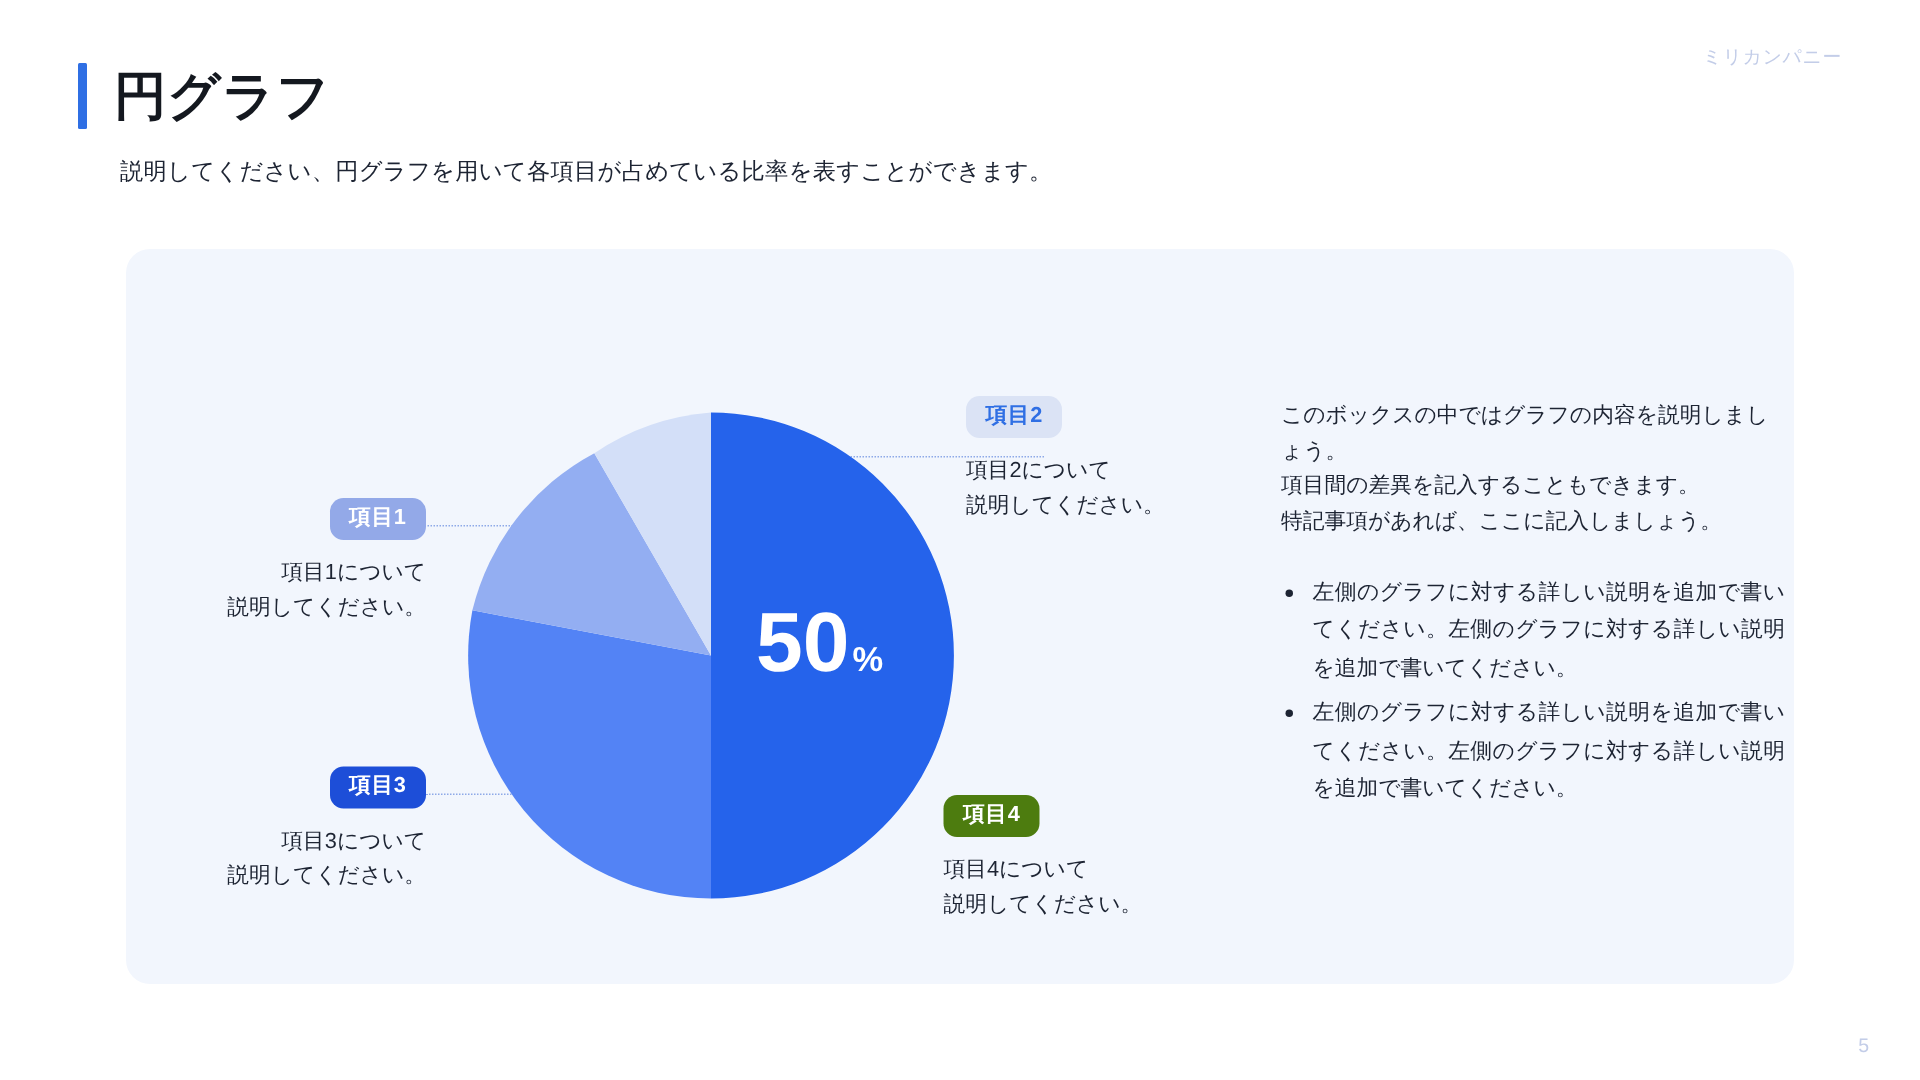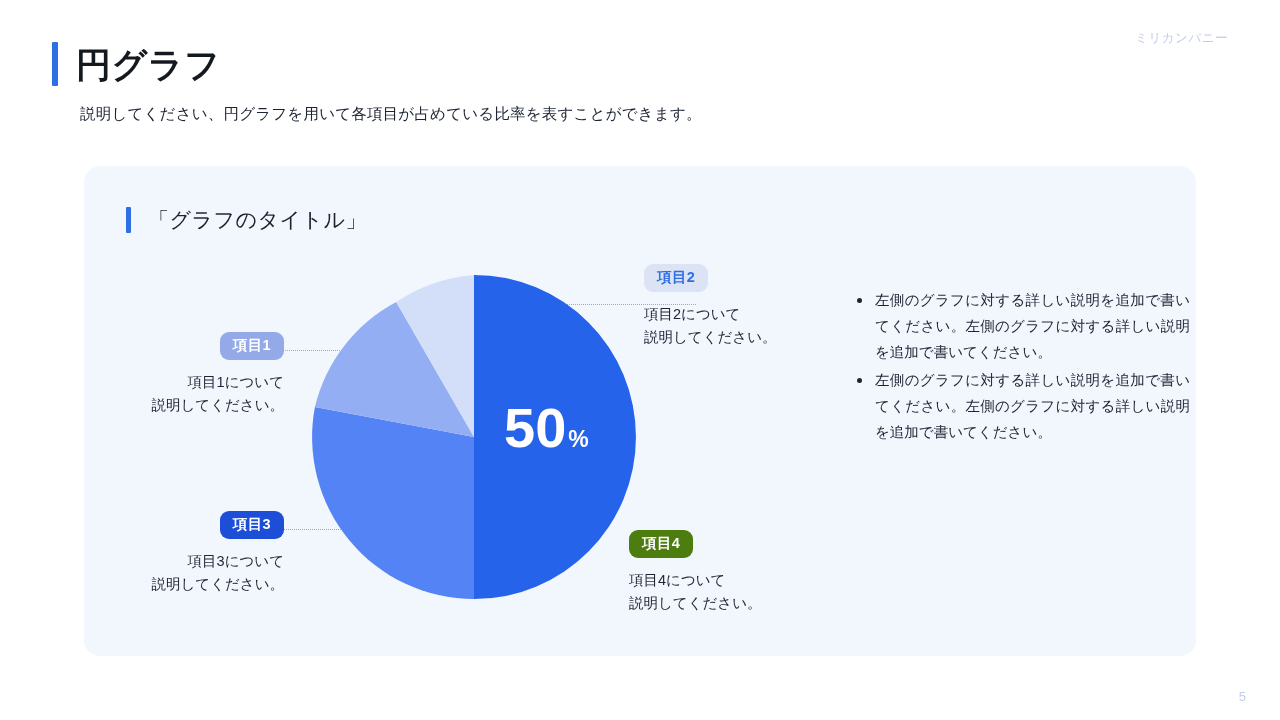--- a/index.html
+++ b/index.html
@@ -211,24 +211,20 @@
 
 <div class="page-title-row">
   <div class="title-accent"></div>
   <div class="page-title">円グラフ</div>
 </div>
 
 <div class="page-subtitle">説明してください、円グラフを用いて各項目が占めている比率を表すことができます。</div>
 
 <div class="card">
 
-  <div class="card-title-row">
-    <div class="card-title-accent"></div>
-    <div class="card-title">「グラフのタイトル」</div>
-  </div>
 
   <div class="chart-area">
 
     <div class="leader" style="left: 390px; top: 138px; width: 222px;"></div>
     <div class="leader" style="left: 199px; top: 184px; width: 103px;"></div>
     <div class="leader" style="left: 199px; top: 363px; width: 98px;"></div>
 
     <div class="pie-wrap">
       <svg width="330" height="330" viewBox="0 0 330 330">
 
@@ -265,20 +261,23 @@
 説明してください。</div>
     </div>
 
     <div class="callout align-left" style="left: 545px; top: 364px; width: 200px;">
       <span class="badge b4">項目4</span>
       <div class="callout-text">項目4について
 説明してください。</div>
     </div>
 
     <div class="desc-panel">
+      <div class="desc-lead">このボックスの中ではグラフの内容を説明しましょう。
+項目間の差異を記入することもできます。
+特記事項があれば、ここに記入しましょう。</div>
       <ul class="desc-list">
         <li>左側のグラフに対する詳しい説明を追加で書いてください。左側のグラフに対する詳しい説明を追加で書いてください。</li>
         <li>左側のグラフに対する詳しい説明を追加で書いてください。左側のグラフに対する詳しい説明を追加で書いてください。</li>
       </ul>
     </div>
 
   </div>
 </div>
 
 <div class="page-number">5</div>

